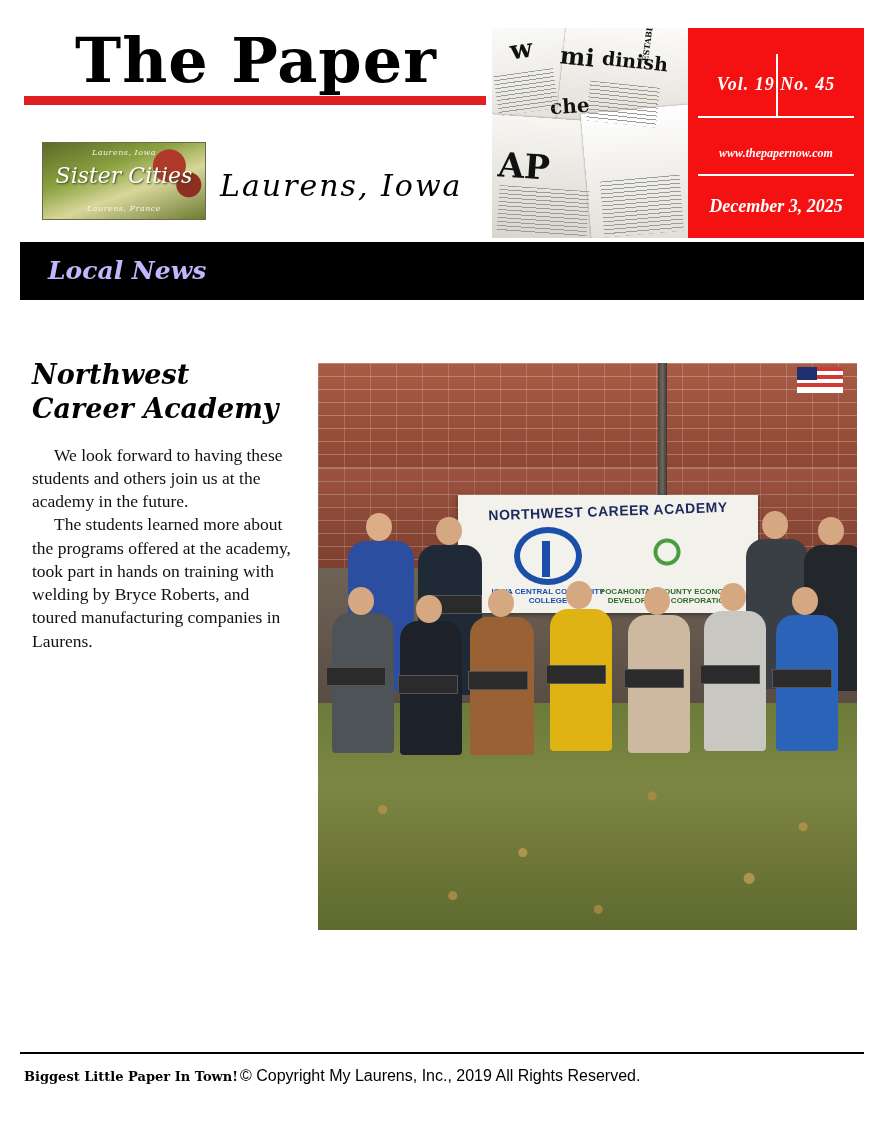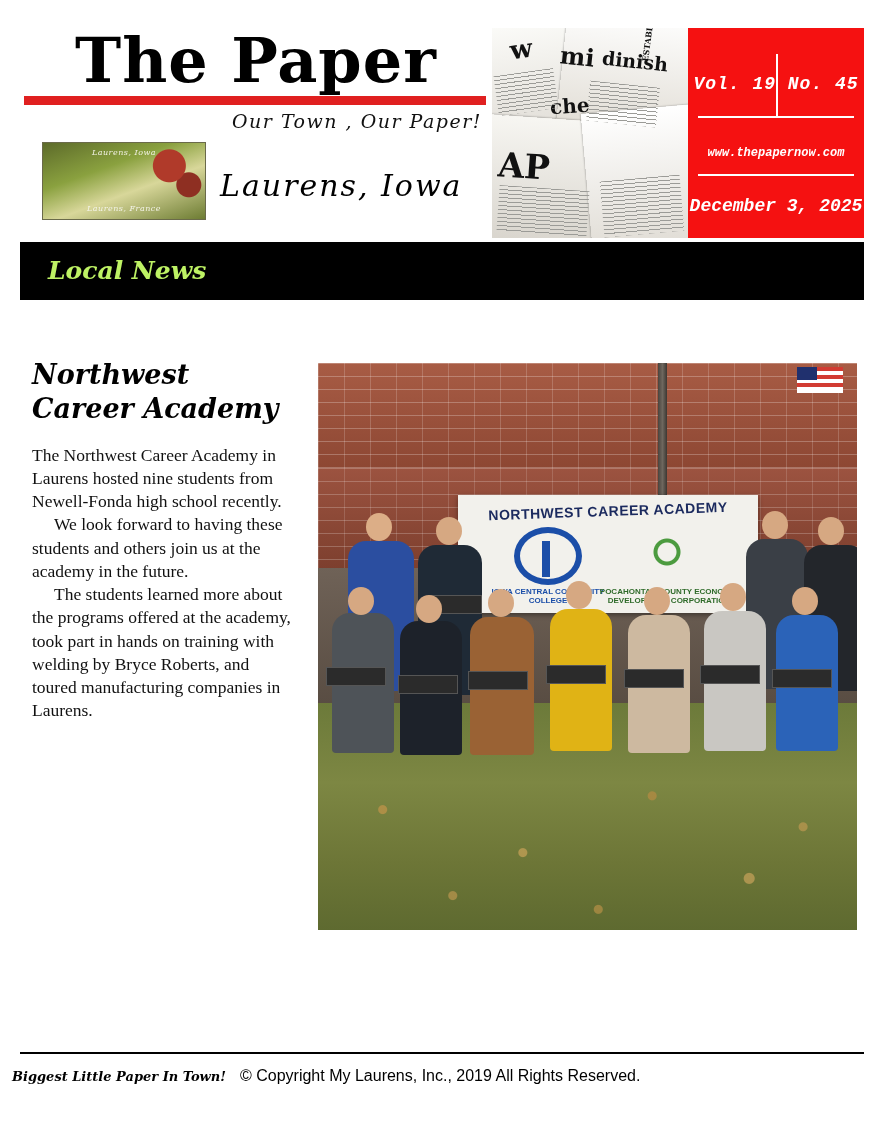--- a/index.html
+++ b/index.html
@@ -160,21 +160,21 @@
     top: 10px;
     width: 176px;
     height: 210px;
     background: #f51111;
     color: #ffffff;
   }
   .mi-row {
     position: absolute;
     width: 100%;
     text-align: center;
-    font-family: Liberation Mono, monospace;
+    font-family: Liberation Serif, serif;
     font-style: italic;
     font-weight: bold;
   }
   .mi-vol { top: 46px; font-size: 18px; letter-spacing: 1px; }
   .mi-site { top: 118px; font-size: 12px; }
   .mi-date { top: 168px; font-size: 18px; line-height: 1.15; }
   .mi-hline { position: absolute; left: 10px; width: 156px; height: 2px; background: #ffffff; }
   .mi-h1 { top: 88px; }
   .mi-h2 { top: 146px; }
   .mi-vline { position: absolute; left: 50%; width: 2px; background: #ffffff; }
@@ -186,21 +186,21 @@
     left: 20px;
     top: 242px;
     width: 844px;
     height: 58px;
     background: #000000;
   }
   .section-bar span {
     position: absolute;
     left: 28px;
     top: 14px;
-    color: #bef264;
+    color: #c4b5fd;
     font-family: "DejaVu Serif", serif;
     font-style: italic;
     font-weight: bold;
     font-size: 25px;
   }
 
   
   .article {
     position: absolute;
     left: 32px;
@@ -343,24 +343,23 @@
   .footer-rule {
     position: absolute;
     left: 20px;
     top: 1052px;
     width: 844px;
     height: 2px;
     background: #000000;
   }
   .footer-left {
     position: absolute;
-    left: 12px;
+    left: 24px;
     top: 1069px;
     font-family: "DejaVu Serif", serif;
-    font-style: italic;
     font-weight: bold;
     font-size: 13px;
     color: #000;
   }
   .footer-center {
     position: absolute;
     left: 240px;
     top: 1067px;
     font-family: "Liberation Sans", sans-serif;
     font-size: 16px;
@@ -368,24 +367,24 @@
   }
 </style>
 </head>
 <body>
 
 <div class="masthead">
 
   <div class="mast-left">
     <div class="paper-title">The Paper</div>
     <div class="title-rule"></div>
-    <div class="tagline">Our Town , Our Paper!</div>
 
     <div class="sister-logo">
       <div class="sl-top">Laurens, Iowa</div>
+      <div class="sl-main">Sister Cities</div>
       <div class="sl-bot">Laurens, France</div>
     </div>
 
     <div class="city-name">Laurens, Iowa</div>
   </div>
 
   <div class="mast-photo">
     <div class="np-sheet np-1"></div>
     <div class="np-sheet np-2"></div>
     <div class="np-sheet np-3"></div>
@@ -412,21 +411,20 @@
   </div>
 </div>
 
 <div class="section-bar">
   <span>Local News</span>
 </div>
 
 <div class="article">
   <h1 class="headline">Northwest Career Academy</h1>
   <div class="body-text">
-    <p>The Northwest Career Academy in Laurens hosted nine students from Newell-Fonda high school recently.</p>
     <p class="indent">We look forward to having these students and others join us at the academy in the future.</p>
     <p class="indent">The students learned more about the programs offered at the academy, took part in hands on training with welding by Bryce Roberts, and toured manufacturing companies in Laurens.</p>
   </div>
 </div>
 
 <div class="photo">
   <div class="ph-brick"></div>
   <div class="ph-brick2"></div>
   <div class="ph-wall"></div>
   <div class="ph-grass"></div>

